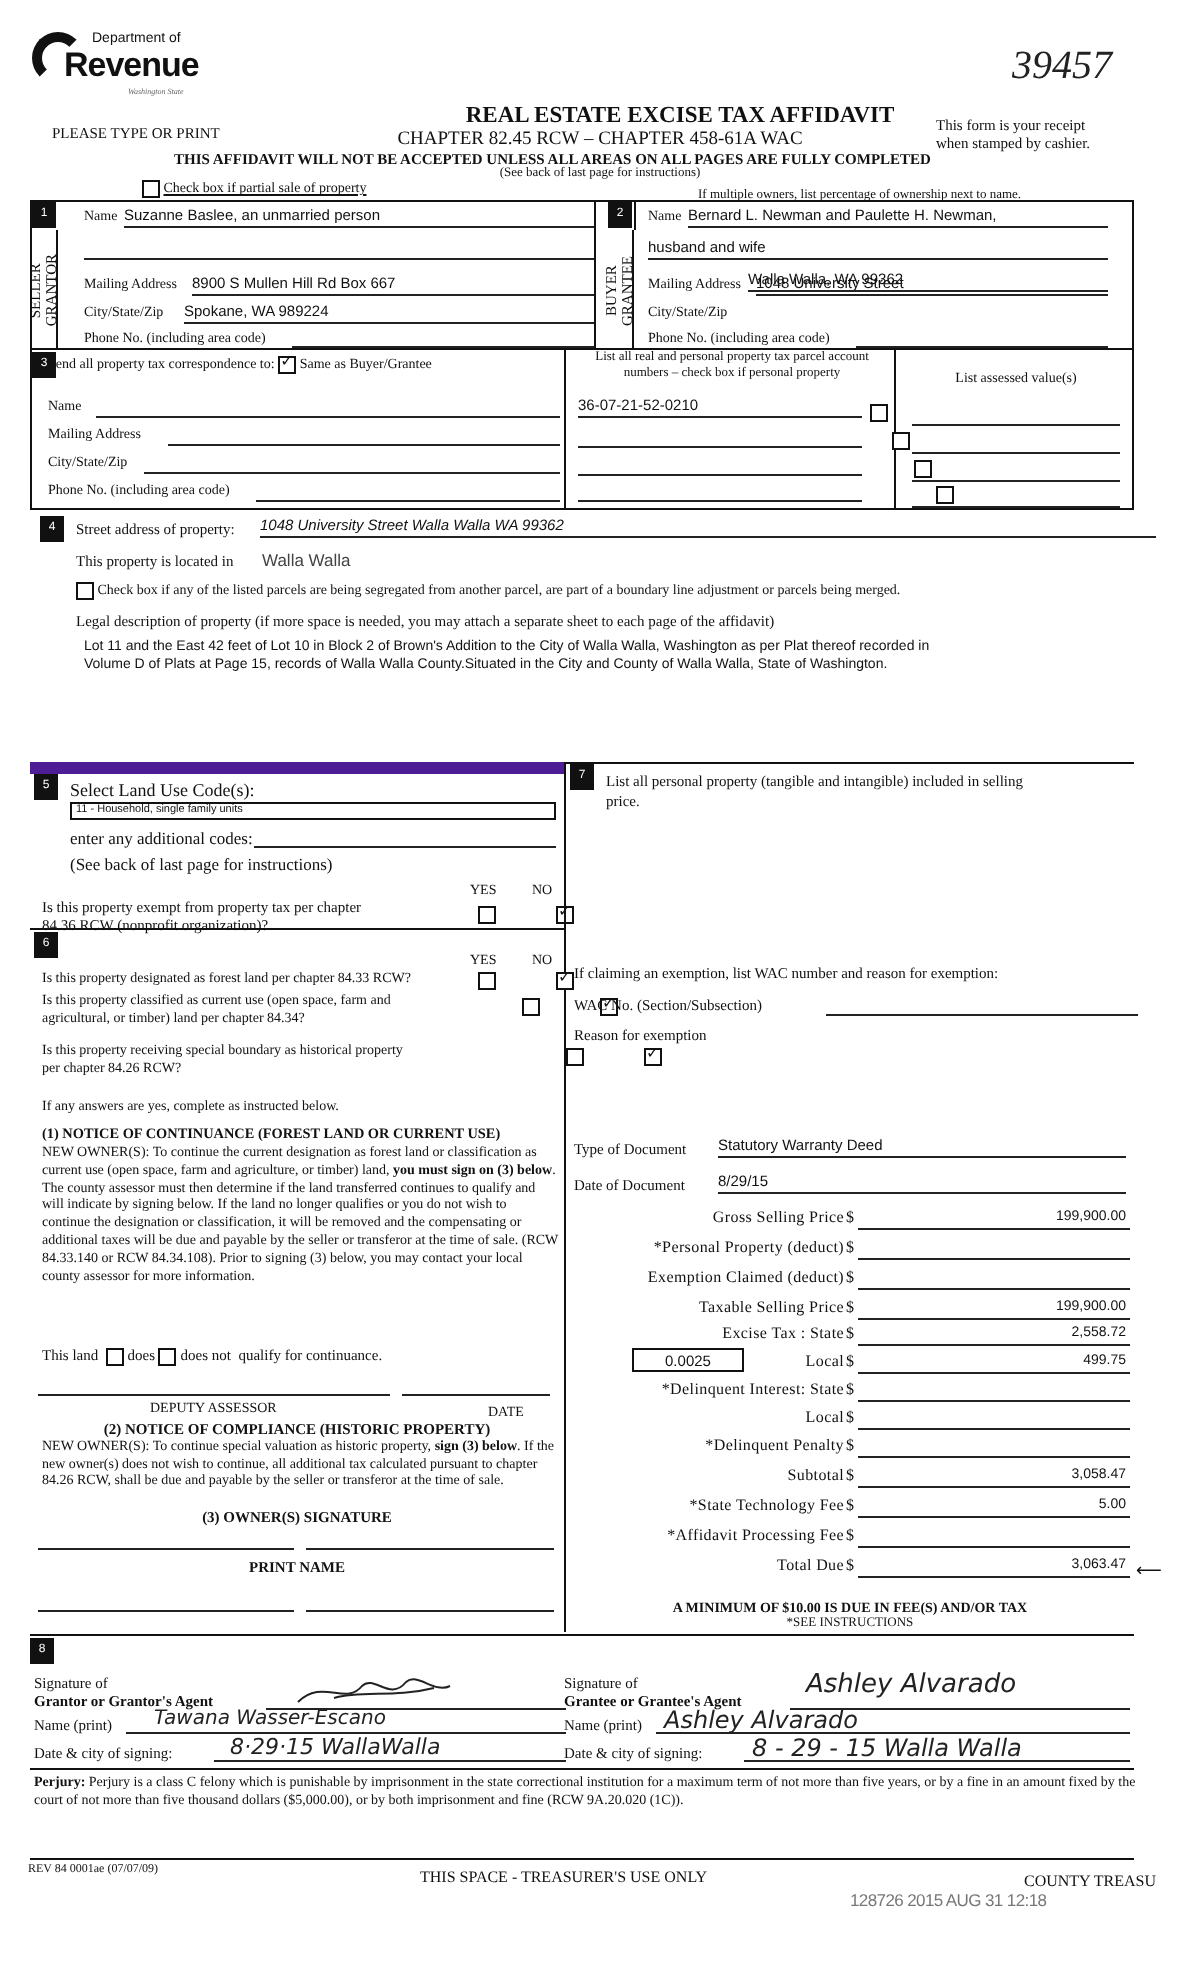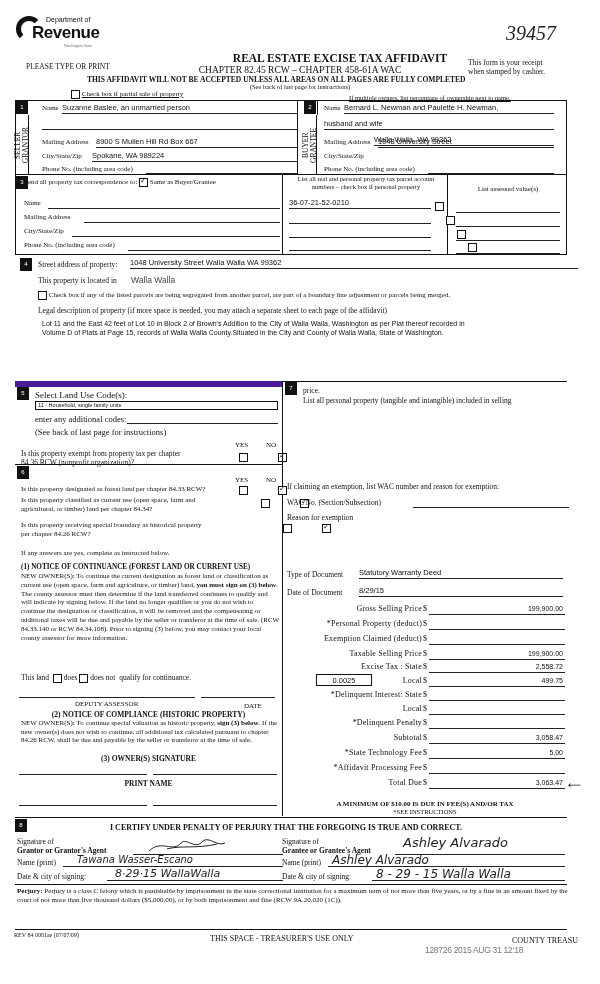--- a/index.html
+++ b/index.html
@@ -111,21 +111,21 @@
   </div>
   <div class="abs" style="left:432px;top:10px;width:120px;text-align:center;font-size:7px;">List assessed value(s)</div>
   <div class="abs line val" style="left:440px;top:28px;width:104px;height:10px;"></div>
   <div class="abs line val" style="left:440px;top:42px;width:104px;height:10px;"></div>
   <div class="abs line val" style="left:440px;top:56px;width:104px;height:10px;"></div>
   <div class="abs line val" style="left:440px;top:69px;width:104px;height:10px;"></div>
 </div>
 
 <div class="abs badge" style="left:20px;top:258px;">4</div>
 <div class="abs field-label" style="left:38px;top:260px;font-size:7.5px;">Street address of property:</div>
-<div class="abs line val" style="left:130px;top:258px;width:448px;height:11px;">1048 University Street Walla Walla WA 99362</div>
+<div class="abs line val" style="left:130px;top:258px;width:448px;height:11px;font-style:italic;">1048 University Street Walla Walla WA 99362</div>
 <div class="abs field-label" style="left:38px;top:276px;font-size:7.5px;">This property is located in</div>
 <div class="abs sans" style="left:131px;top:275px;font-size:8.5px;color:#444;">Walla Walla</div>
 <div class="abs" style="left:38px;top:291px;font-size:7px;white-space:nowrap;">
   <span class="cb"></span>
   <span>Check box if any of the listed parcels are being segregated from another parcel, are part of a boundary line adjustment or parcels being merged.</span>
 </div>
 <div class="abs" style="left:38px;top:306px;font-size:7.5px;white-space:nowrap;">Legal description of property (if more space is needed, you may attach a separate sheet to each page of the affidavit)</div>
 <div class="abs sans" style="left:42px;top:319px;width:520px;font-size:7px;line-height:9px;">
   <div>Lot 11 and the East 42 feet of Lot 10 in Block 2 of Brown's Addition to the City of Walla Walla, Washington as per Plat thereof recorded in</div>
   <div>Volume D of Plats at Page 15, records of Walla Walla County.Situated in the City and County of Walla Walla, State of Washington.</div>
@@ -194,22 +194,22 @@
   <div class="abs line" style="left:4px;top:302px;width:128px;height:8px;"></div>
   <div class="abs line" style="left:138px;top:302px;width:124px;height:8px;"></div>
   <div class="abs" style="left:0;width:267px;text-align:center;top:314px;font-size:7.5px;font-weight:bold;">PRINT NAME</div>
   <div class="abs line" style="left:4px;top:333px;width:128px;height:8px;"></div>
   <div class="abs line" style="left:138px;top:333px;width:124px;height:8px;"></div>
 </div>
 
 <div class="abs" style="left:283px;top:381px;width:284px;height:435px;border-top:1px solid #111;">
   <div class="abs badge" style="left:2px;top:0;">7</div>
   <div class="abs" style="left:20px;top:4px;width:260px;font-size:7.5px;line-height:10px;">
+    <div>List all  personal property (tangible and intangible) included in selling</div>
     <div>price.</div>
-    <div>List all  personal property (tangible and intangible) included in selling</div>
   </div>
   <div class="abs" style="left:20px;top:26px;width:255px;height:58px;"></div>
   <div class="abs" style="left:-268px;top:83px;width:268px;height:1px;"></div>
   <div class="abs" style="left:4px;top:100px;font-size:7.5px;white-space:nowrap;">If claiming an exemption, list WAC number and reason for exemption:</div>
   <div class="abs" style="left:4px;top:116px;font-size:7.5px;">WAC No. (Section/Subsection)</div>
   <div class="abs line val" style="left:130px;top:116px;width:156px;height:10px;"></div>
   <div class="abs" style="left:4px;top:131px;font-size:7.5px;">Reason for exemption</div>
   <div class="abs val" style="left:4px;top:142px;width:270px;height:40px;"></div>
 
   <div class="abs" style="left:4px;top:188px;font-size:7.5px;">Type of Document</div>
@@ -296,21 +296,20 @@
     <span class="dol">$</span>
     <span class="ln"></span>
     <span class="v">3,063.47</span>
 </div>
 <div class="abs" style="left:568px;top:780px;font-size:9px;">⟵</div>
 <div class="abs" style="left:283px;width:284px;text-align:center;top:800px;font-size:7px;font-weight:bold;">A MINIMUM OF $10.00 IS DUE IN FEE(S) AND/OR TAX</div>
 <div class="abs" style="left:283px;width:284px;text-align:center;top:808px;font-size:6.5px;">*SEE INSTRUCTIONS</div>
 
 <div class="abs" style="left:15px;top:817px;width:552px;height:85px;border-top:1px solid #111;">
   <div class="abs badge" style="left:0;top:1px;">8</div>
-  <div class="abs" style="left:95px;top:5px;font-size:8px;font-weight:bold;white-space:nowrap;">I CERTIFY UNDER PENALTY OF PERJURY THAT THE FOREGOING IS TRUE AND CORRECT.</div>
 
   <div class="abs" style="left:2px;top:19px;font-size:7.5px;line-height:9px;">
     <div>Signature of</div>
     <div style="font-weight:bold;">Grantor or Grantor's Agent</div>
   </div>
   <div class="abs line hand" style="left:118px;top:19px;width:150px;height:18px;font-size:12px;">
     <svg width="80" height="18" style="position:absolute;left:14px;top:0;">
         <path d="M2 14 C14 2, 26 16, 34 6 C40 0, 48 14, 56 4 C62 -1, 70 10, 78 6" stroke="#222" fill="none" stroke-width="1"></path>
         <path d="M20 12 C34 8, 50 12, 70 7" stroke="#222" fill="none" stroke-width="1"></path>
       </svg>

